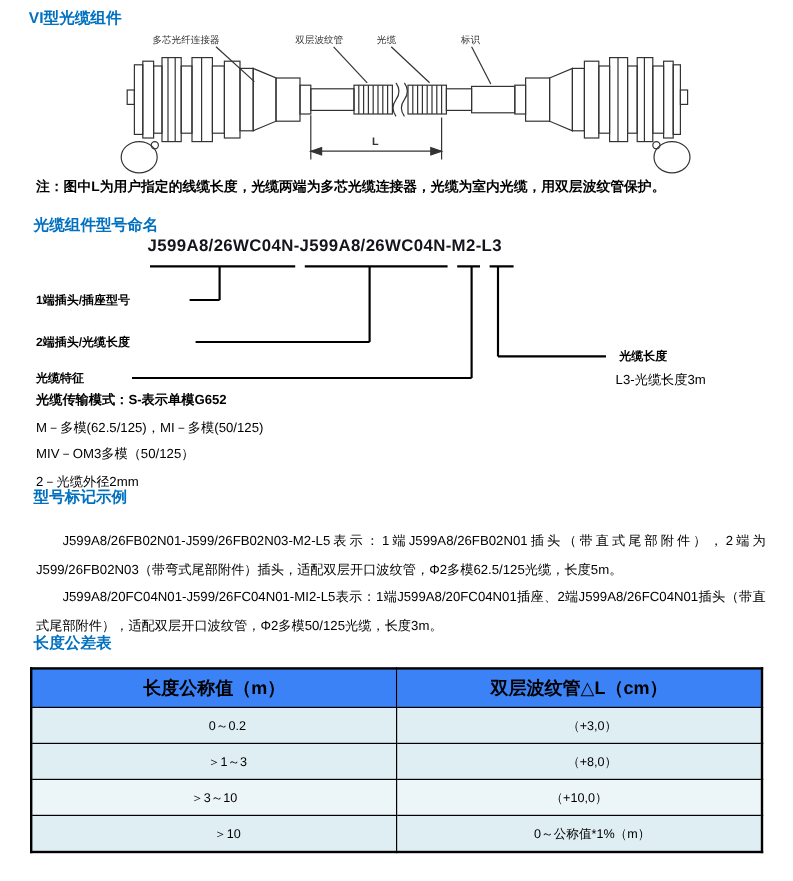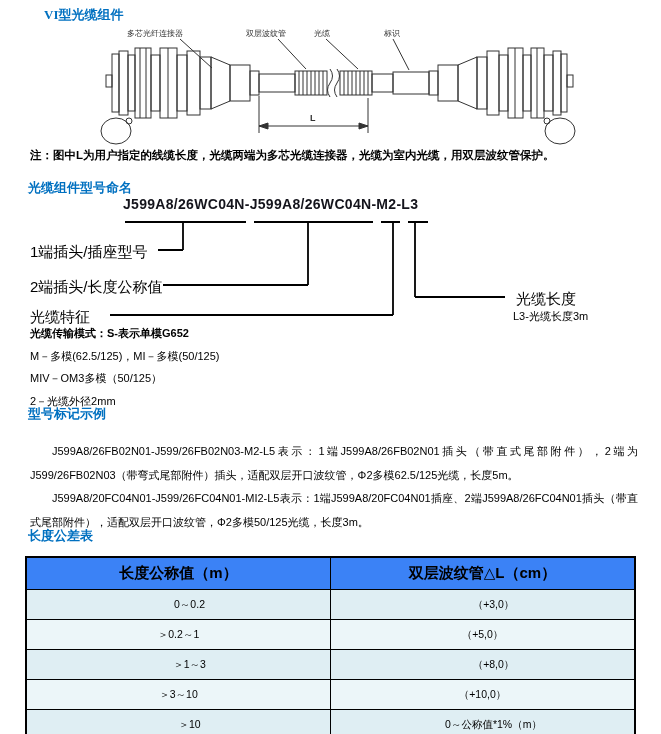--- a/index.html
+++ b/index.html
@@ -2,41 +2,41 @@
 <html><head>
 <meta charset="utf-8">
 <style>
   html,body{margin:0;padding:0;background:#fff;}
   .page{position:relative;width:661px;height:734px;background:#ffffff;overflow:hidden;
         font-family:"Liberation Sans","DejaVu Sans",sans-serif;color:#000;}
   .heading{position:absolute;font-size:13px;font-weight:bold;color:#0070c0;white-space:nowrap;}
   .note{position:absolute;left:30px;top:148px;width:612px;font-size:11.5px;font-weight:bold;color:#000;}
   .model{position:absolute;left:123px;top:196px;font-size:14px;font-weight:bold;color:#14141c;
          letter-spacing:.3px;white-space:nowrap;}
-  .nlabel{position:absolute;font-size:15px;font-weight:normal;white-space:nowrap;}
+  .nlabel{position:absolute;font-size:10px;font-weight:bold;white-space:nowrap;}
   .ndesc{position:absolute;font-size:11px;white-space:nowrap;}
   .feat{position:absolute;left:30px;font-size:11px;white-space:nowrap;}
   .paras{position:absolute;left:30px;top:440px;width:608px;font-size:11px;line-height:23.5px;text-align:justify;}
   .paras p{margin:0;text-indent:2em;}
   .svgabs{position:absolute;left:0;top:0;}
   .tol-table{position:absolute;left:25px;top:556px;width:611px;border-collapse:collapse;
              border:2.5px solid #000;table-layout:fixed;}
   .tol-table th{height:29px;background:#3b82f6;font-size:15px;font-weight:bold;
                 border:1.4px solid #000;text-align:center;vertical-align:middle;}
   .tol-table td{height:27px;font-size:10.5px;border:1.4px solid #000;text-align:center;vertical-align:middle;}
   .tol-table tr.odd td{background:#dfeef3;padding-left:23px;}
   .tol-table tr.even td{background:#ecf6f9;}
   .dlabel{font-size:8px;fill:#333;}
 </style>
 </head>
 <body>
 
 <div class="page">
 
-  <div class="heading" style="left:44px;top:6px;font-family:Liberation Serif, serif;">VI型光缆组件</div>
+  <div class="heading" style="left:24px;top:6px;">VI型光缆组件</div>
 
   <svg class="svgabs" style="top:22px;" width="661" height="126" viewBox="0 0 661 126">
     <g stroke="#333" stroke-width="1" fill="none">
       <rect x="106" y="53" width="6" height="12"></rect>
       <rect x="112" y="32" width="7" height="58"></rect>
       <rect x="119" y="29" width="9" height="64"></rect>
       <rect x="128" y="33" width="7" height="56"></rect>
       <rect x="135" y="26" width="16" height="70"></rect>
       <line x1="140" y1="26" x2="140" y2="96"></line>
         <line x1="146" y1="26" x2="146" y2="96"></line>
@@ -124,21 +124,21 @@
     <g stroke="#000" stroke-width="1.8" fill="none">
       <path d="M125,32 H246 M254,32 H373 M381,32 H400 M408,32 H428"></path>
       <path d="M183,32 V60 M158,60 H183"></path>
       <path d="M308,32 V95 M163,95 H308"></path>
       <path d="M393,32 V125 M110,125 H393"></path>
       <path d="M415,32 V107 M415,107 H505"></path>
     </g>
   </svg>
 
   <div class="nlabel" style="left:30px;top:243px;">1端插头/插座型号</div>
-  <div class="nlabel" style="left:30px;top:278px;">2端插头/长度公称值</div>
+  <div class="nlabel" style="left:30px;top:278px;">2端插头/光缆长度</div>
   <div class="nlabel" style="left:30px;top:308px;">光缆特征</div>
   <div class="nlabel" style="left:516px;top:290px;">光缆长度</div>
   <div class="ndesc" style="left:513px;top:309px;">L3-光缆长度3m</div>
 
   <div class="feat" style="top:326px;font-weight:bold;">光缆传输模式：S-表示单模G652</div>
   <div class="feat" style="top:349px;">M－多模(62.5/125)，MI－多模(50/125)</div>
   <div class="feat" style="top:371px;">MIV－OM3多模（50/125）</div>
   <div class="feat" style="top:394px;">2－光缆外径2mm</div>
 
   <div class="heading" style="left:28px;top:405px;">型号标记示例</div>
@@ -154,24 +154,20 @@
       <tr>
         <th>长度公称值（m）</th>
         <th>双层波纹管△L（cm）</th>
       </tr>
     </thead>
     <tbody>
       <tr class="odd">
         <td>0～0.2</td>
         <td>（+3,0）</td>
       </tr>
-      <tr class="even">
-        <td>＞0.2～1</td>
-        <td>（+5,0）</td>
-      </tr>
       <tr class="odd">
         <td>＞1～3</td>
         <td>（+8,0）</td>
       </tr>
       <tr class="even">
         <td>＞3～10</td>
         <td>（+10,0）</td>
       </tr>
       <tr class="odd">
         <td>＞10</td>

